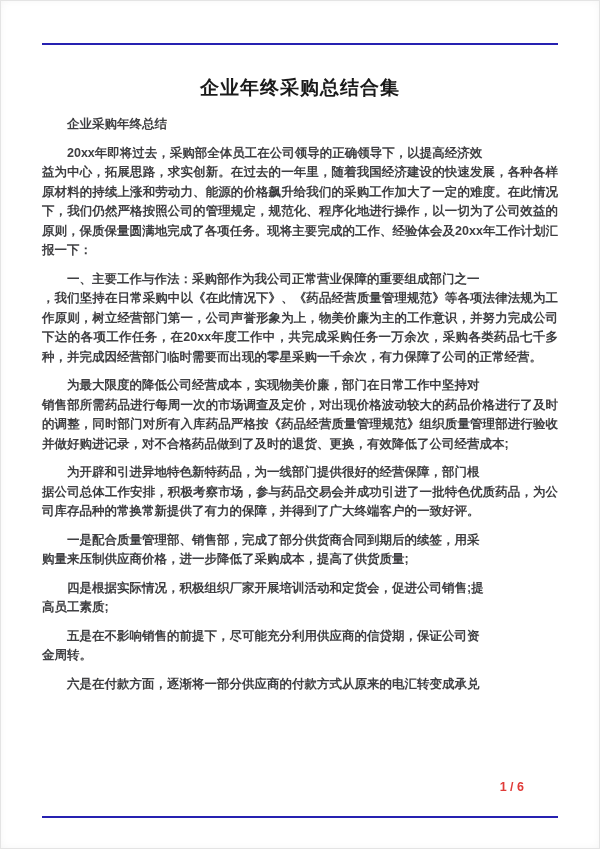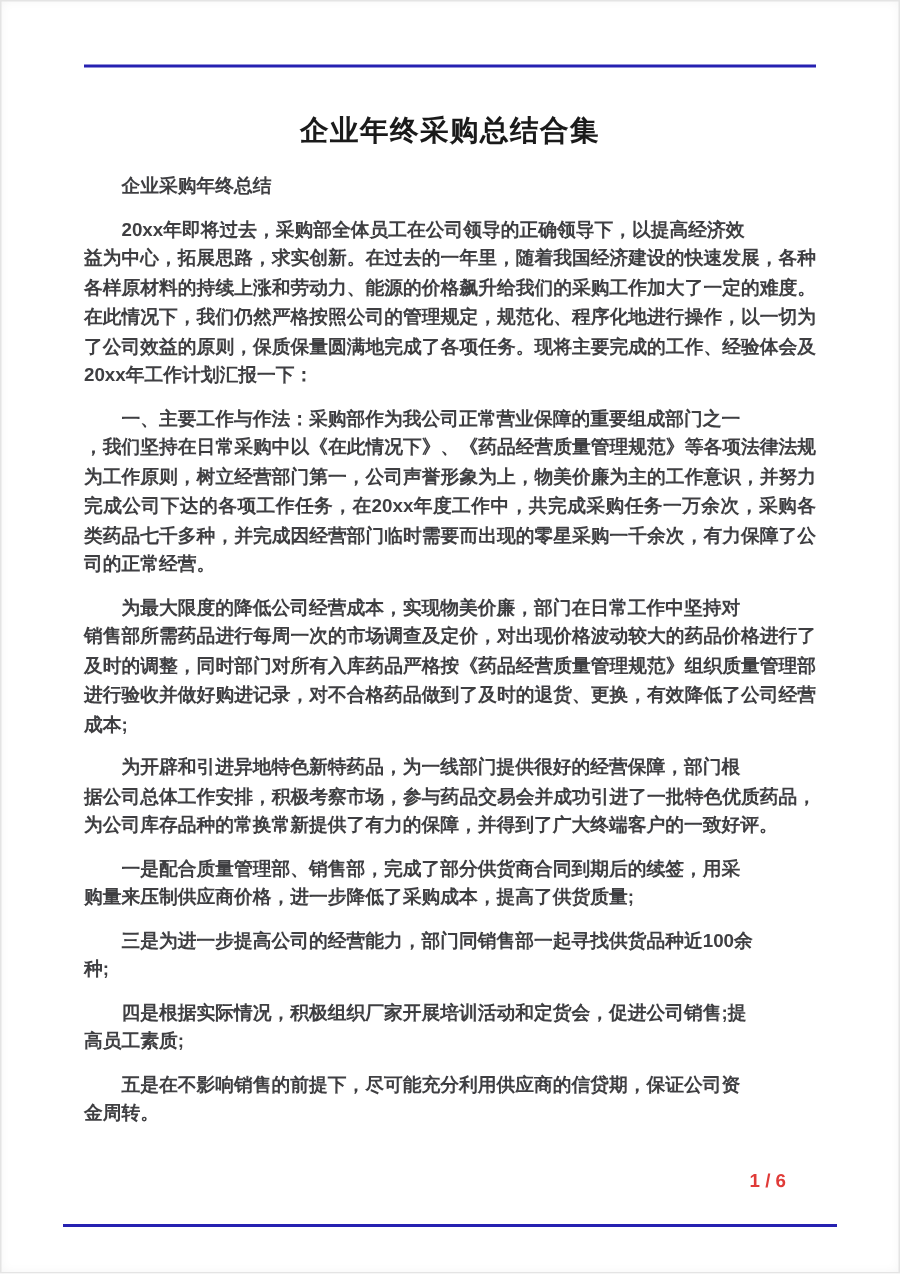--- a/index.html
+++ b/index.html
@@ -16,21 +16,21 @@
     font-family:"Liberation Sans","DejaVu Sans",sans-serif;
   }
   .page{
     position:relative;
     width:600px;height:849px;
     background:#ffffff;
     box-shadow:inset 0 0 0 1px #e4e4e4, inset 0 0 8px rgba(0,0,0,0.05);
     overflow:hidden;
   }
   .content{
-    padding:0 56px;
+    padding:0 42px;
   }
   .rule{
     height:2px;
     background:var(--rule-color);
   }
   .top-rule{
     margin-top:43px;
   }
   .doc-title{
     margin:30px 0 0 0;
@@ -94,23 +94,22 @@
     <p class="para">20xx年即将过去，采购部全体员工在公司领导的正确领导下，以提高经济效
 益为中心，拓展思路，求实创新。在过去的一年里，随着我国经济建设的快速发展，各种各样原材料的持续上涨和劳动力、能源的价格飙升给我们的采购工作加大了一定的难度。在此情况下，我们仍然严格按照公司的管理规定，规范化、程序化地进行操作，以一切为了公司效益的原则，保质保量圆满地完成了各项任务。现将主要完成的工作、经验体会及20xx年工作计划汇报一下：</p>
     <p class="para">一、主要工作与作法：采购部作为我公司正常营业保障的重要组成部门之一
 ，我们坚持在日常采购中以《在此情况下》、《药品经营质量管理规范》等各项法律法规为工作原则，树立经营部门第一，公司声誉形象为上，物美价廉为主的工作意识，并努力完成公司下达的各项工作任务，在20xx年度工作中，共完成采购任务一万余次，采购各类药品七千多种，并完成因经营部门临时需要而出现的零星采购一千余次，有力保障了公司的正常经营。</p>
     <p class="para">为最大限度的降低公司经营成本，实现物美价廉，部门在日常工作中坚持对
 销售部所需药品进行每周一次的市场调查及定价，对出现价格波动较大的药品价格进行了及时的调整，同时部门对所有入库药品严格按《药品经营质量管理规范》组织质量管理部进行验收并做好购进记录，对不合格药品做到了及时的退货、更换，有效降低了公司经营成本;</p>
     <p class="para">为开辟和引进异地特色新特药品，为一线部门提供很好的经营保障，部门根
 据公司总体工作安排，积极考察市场，参与药品交易会并成功引进了一批特色优质药品，为公司库存品种的常换常新提供了有力的保障，并得到了广大终端客户的一致好评。</p>
     <p class="para">一是配合质量管理部、销售部，完成了部分供货商合同到期后的续签，用采
 购量来压制供应商价格，进一步降低了采购成本，提高了供货质量;</p>
-    <p class="para">三是为进一步提高公司的经营能力，部门同销售部一起寻找供货品种近100余
-种;</p>
     <p class="para">四是根据实际情况，积极组织厂家开展培训活动和定货会，促进公司销售;提
 高员工素质;</p>
     <p class="para">五是在不影响销售的前提下，尽可能充分利用供应商的信贷期，保证公司资
 金周转。</p>
+    <p class="para">六是在付款方面，逐渐将一部分供应商的付款方式从原来的电汇转变成承兑</p>
   </div>
 
   <div class="rule footer-rule"></div>
   <div class="page-number">1 / 6</div>
 </div>
 
 </body></html>

